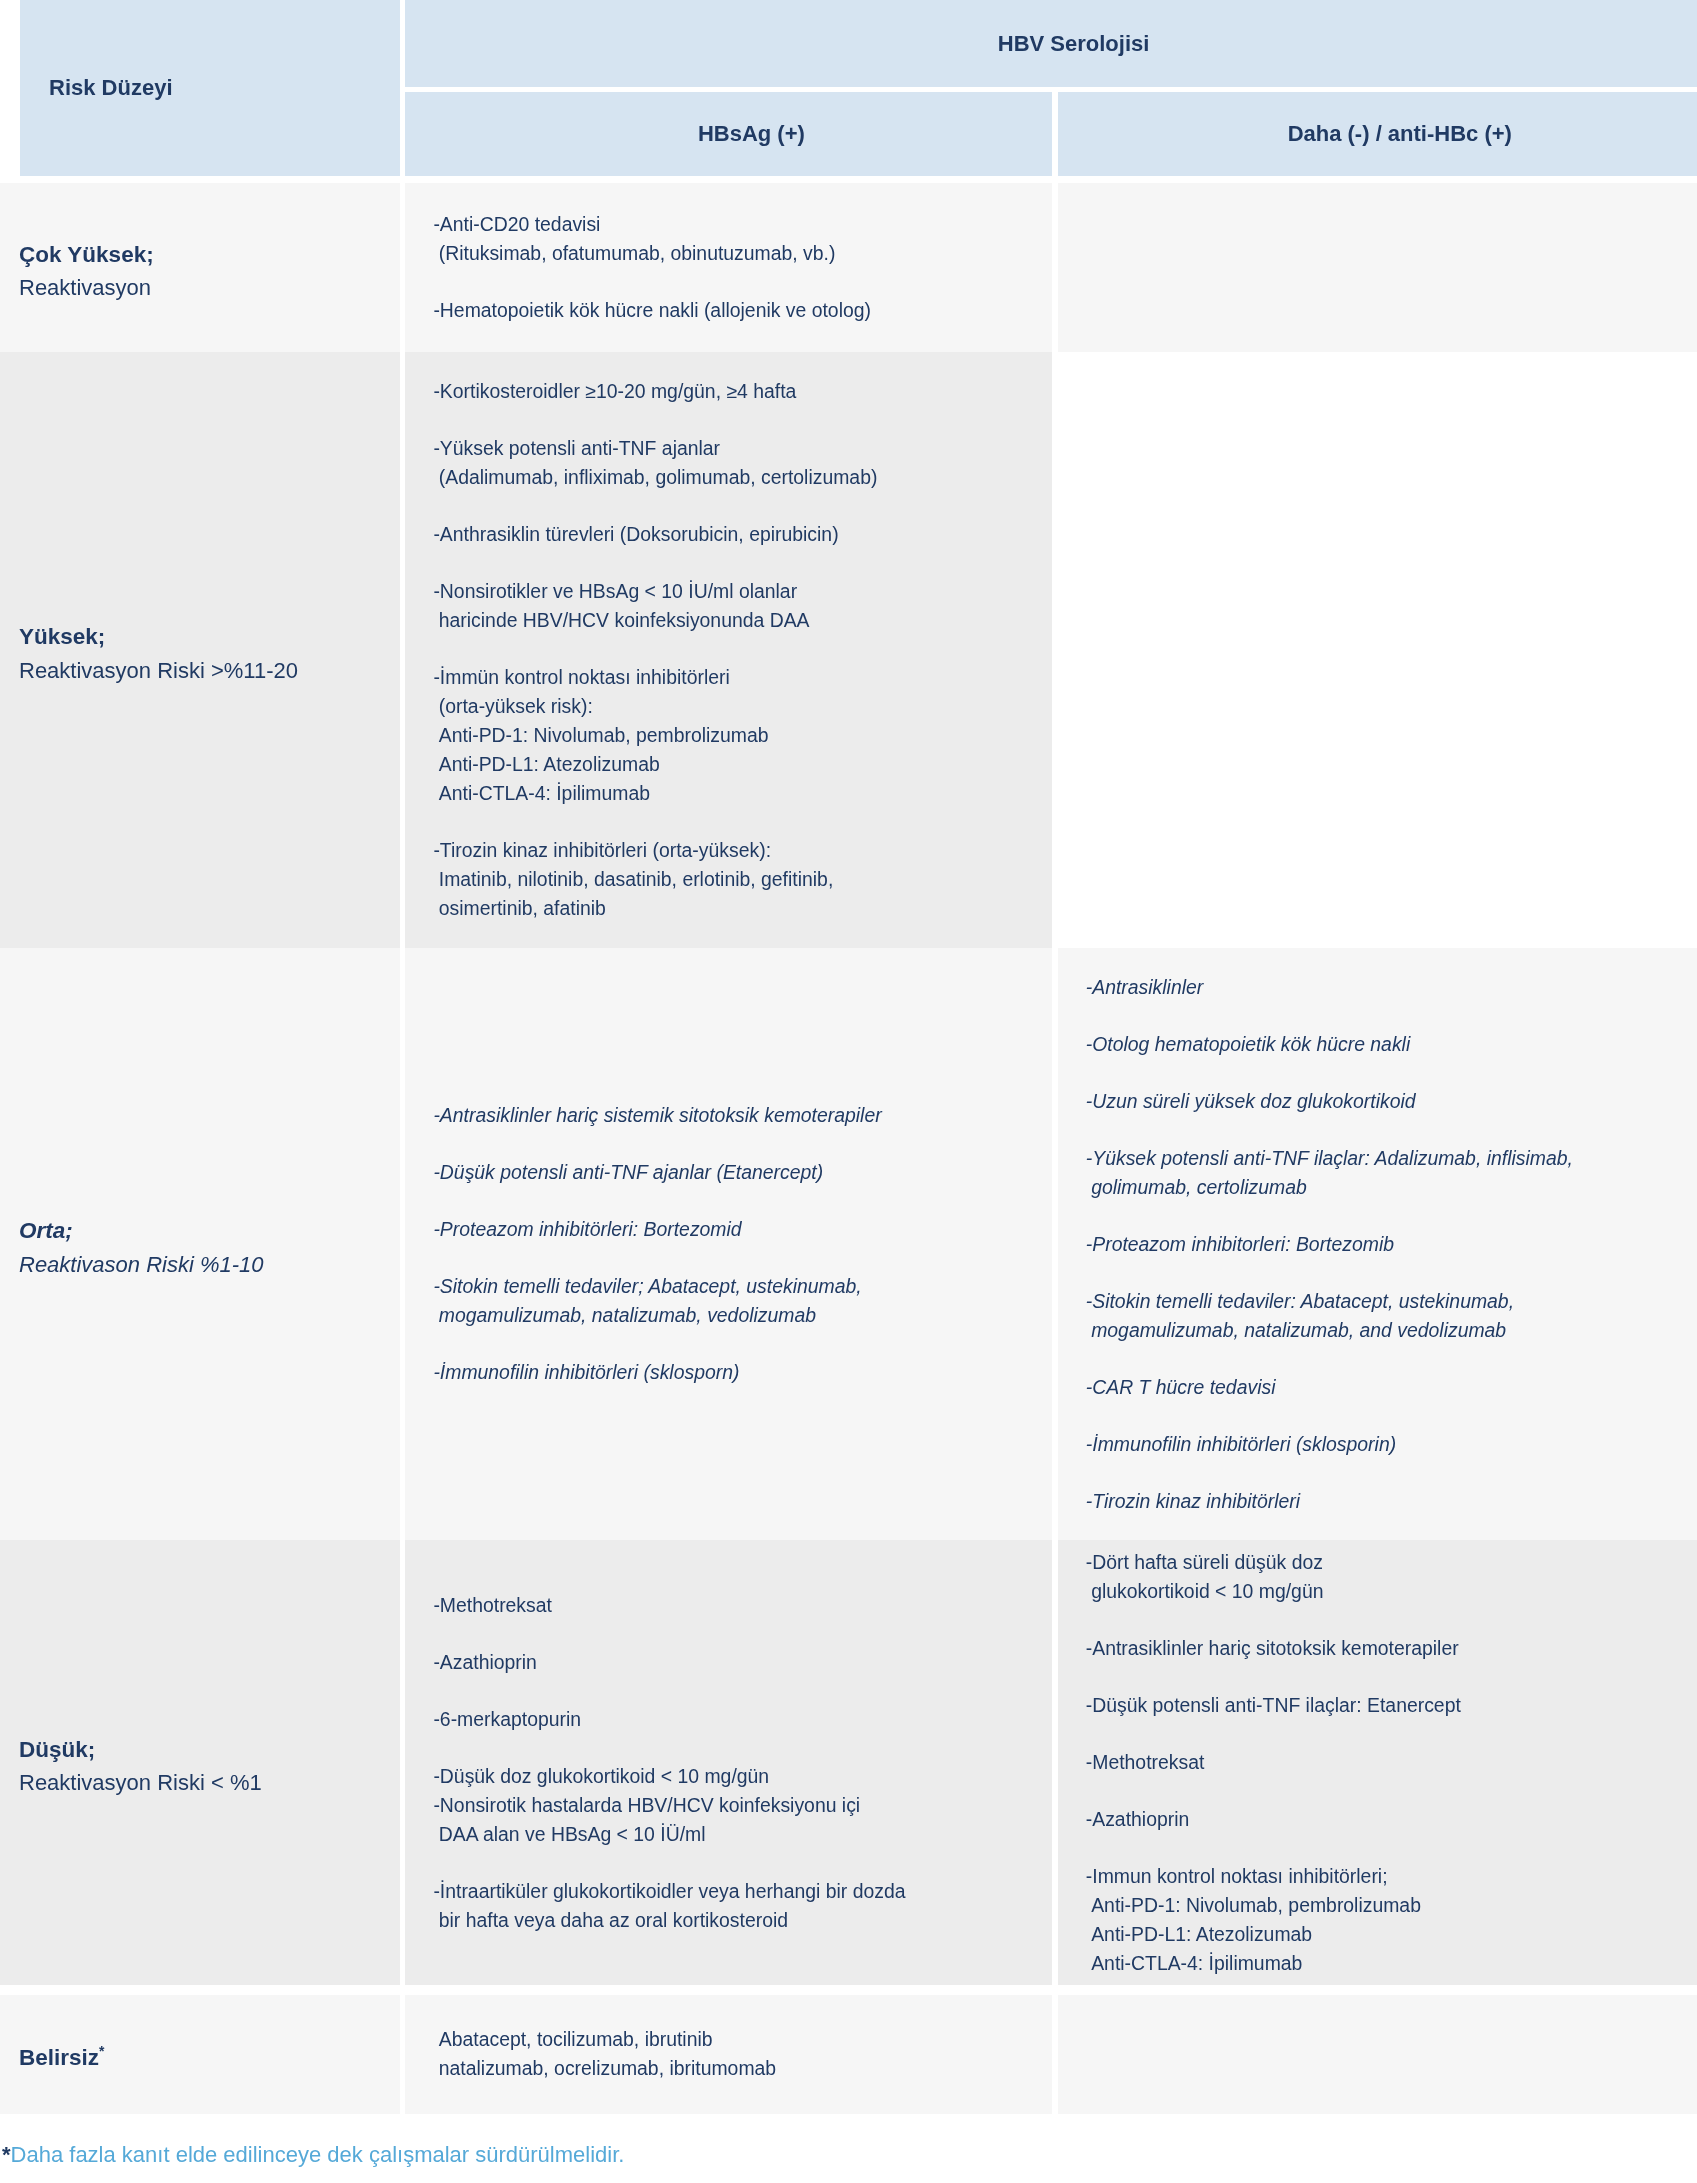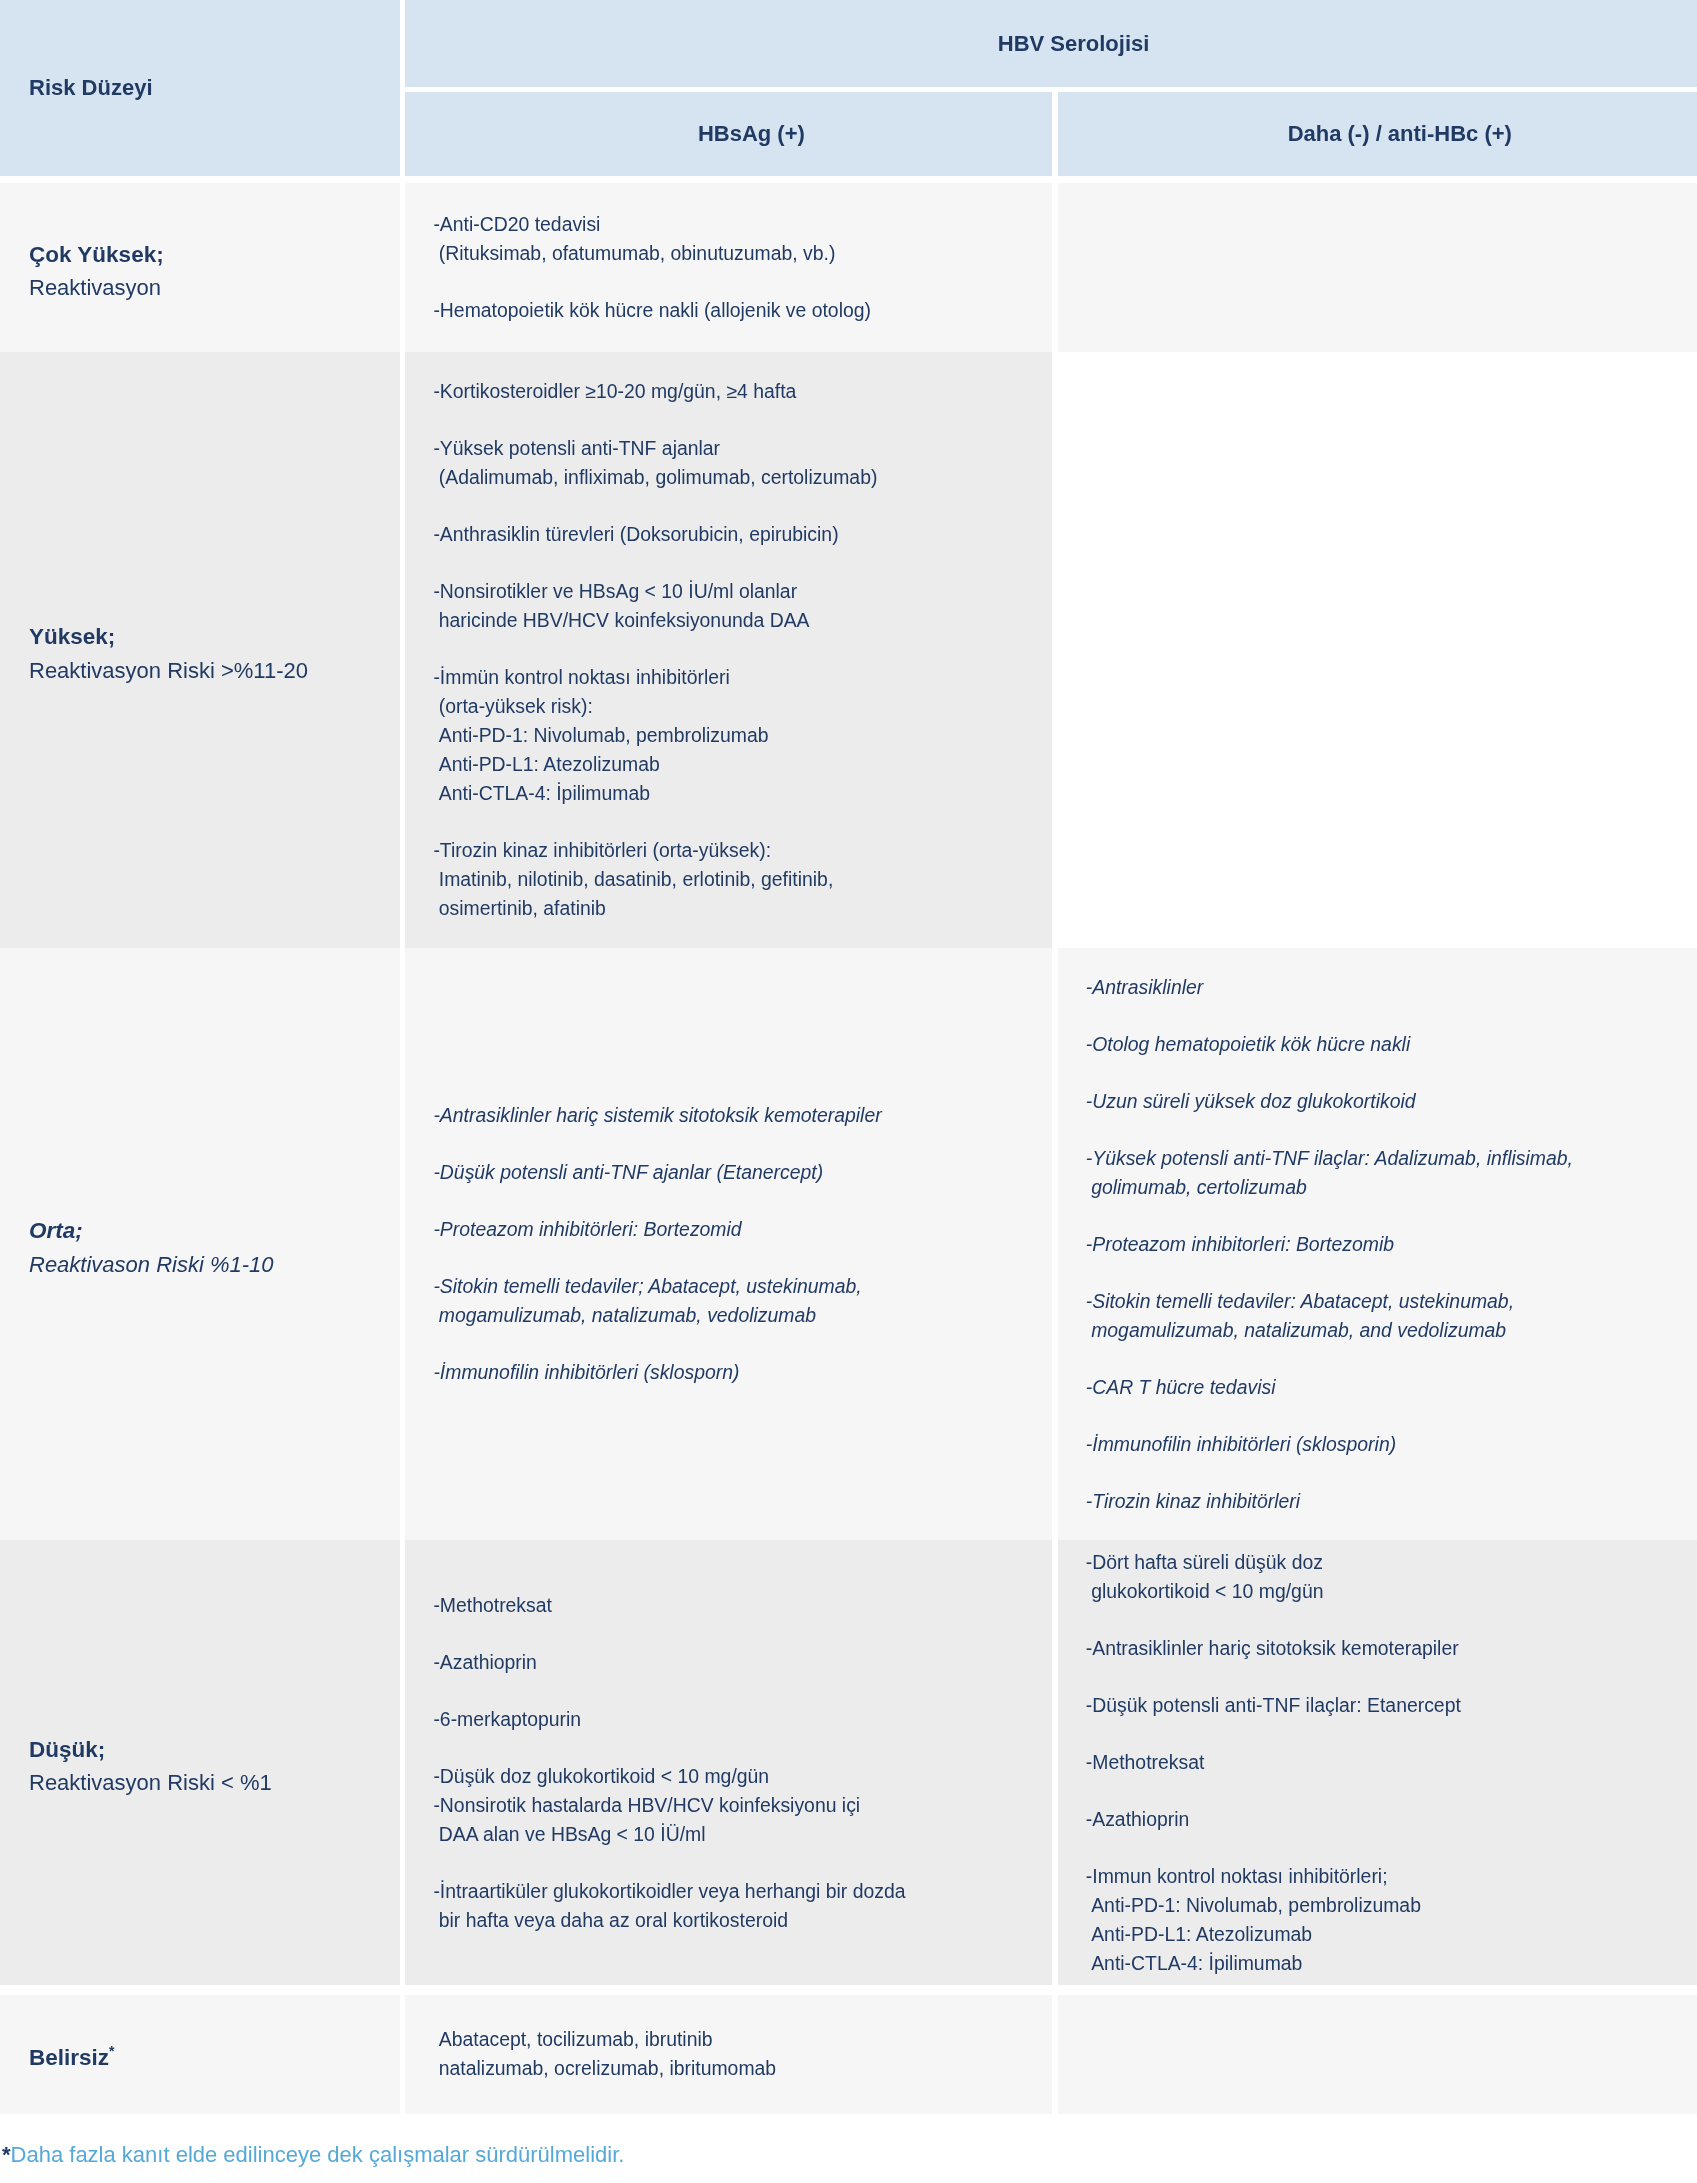--- a/index.html
+++ b/index.html
@@ -20,37 +20,37 @@
   }
   .table-grid{
     display:grid;
     width:1698px;
     grid-template-columns:400px 647px 639px;
     grid-template-rows:87px 5.4px 84px 7px 169px 596px 592px 445px 9.3px 119px;
     column-gap:5.4px;
     background:var(--gap-white);
   }
   .c1{grid-column:1;} .c2{grid-column:2;} .c3{grid-column:3;}
-  .hdr-risk{grid-row:1 / span 3;}
+  .hdr-risk{grid-row:1 / span 3;margin-left:20px;}
   .hdr-top{grid-row:1;}
   .hdr-sub{grid-row:3;}
   .r-1{grid-row:5;} .r-2{grid-row:6;} .r-3{grid-row:7;font-style:italic;} .r-4{grid-row:8;} .r-5{grid-row:10;}
 
   .cell{display:flex;flex-direction:column;justify-content:center;padding-left:45px;}
   .head{
     background:var(--header-bg);
     font-weight:bold;
     font-size:22px;
   }
   .head.centered{align-items:center;text-align:center;}
   .hdr-risk{padding-left:29px;}
   .light{background:var(--row-light);}
   .dark{background:var(--row-dark);}
 
-  .risk-cell{padding-left:29px;padding-right:15.5px;font-size:22px;line-height:34px;}
+  .risk-cell{padding-left:19px;padding-right:15.5px;font-size:22px;line-height:34px;}
   .risk-bold{font-weight:bold;font-size:22.5px;}
   .risk-bold sup{font-size:0.62em;}
   .body-cell{padding-left:28px;padding-right:22px;font-size:19.4px;line-height:29px;}
   .cell-item{white-space:pre-wrap;}
   .cell-item + .cell-item{margin-top:28px;}
 
   .footnote{
     margin-top:28px;
     padding-left:2px;
     font-size:22px;

